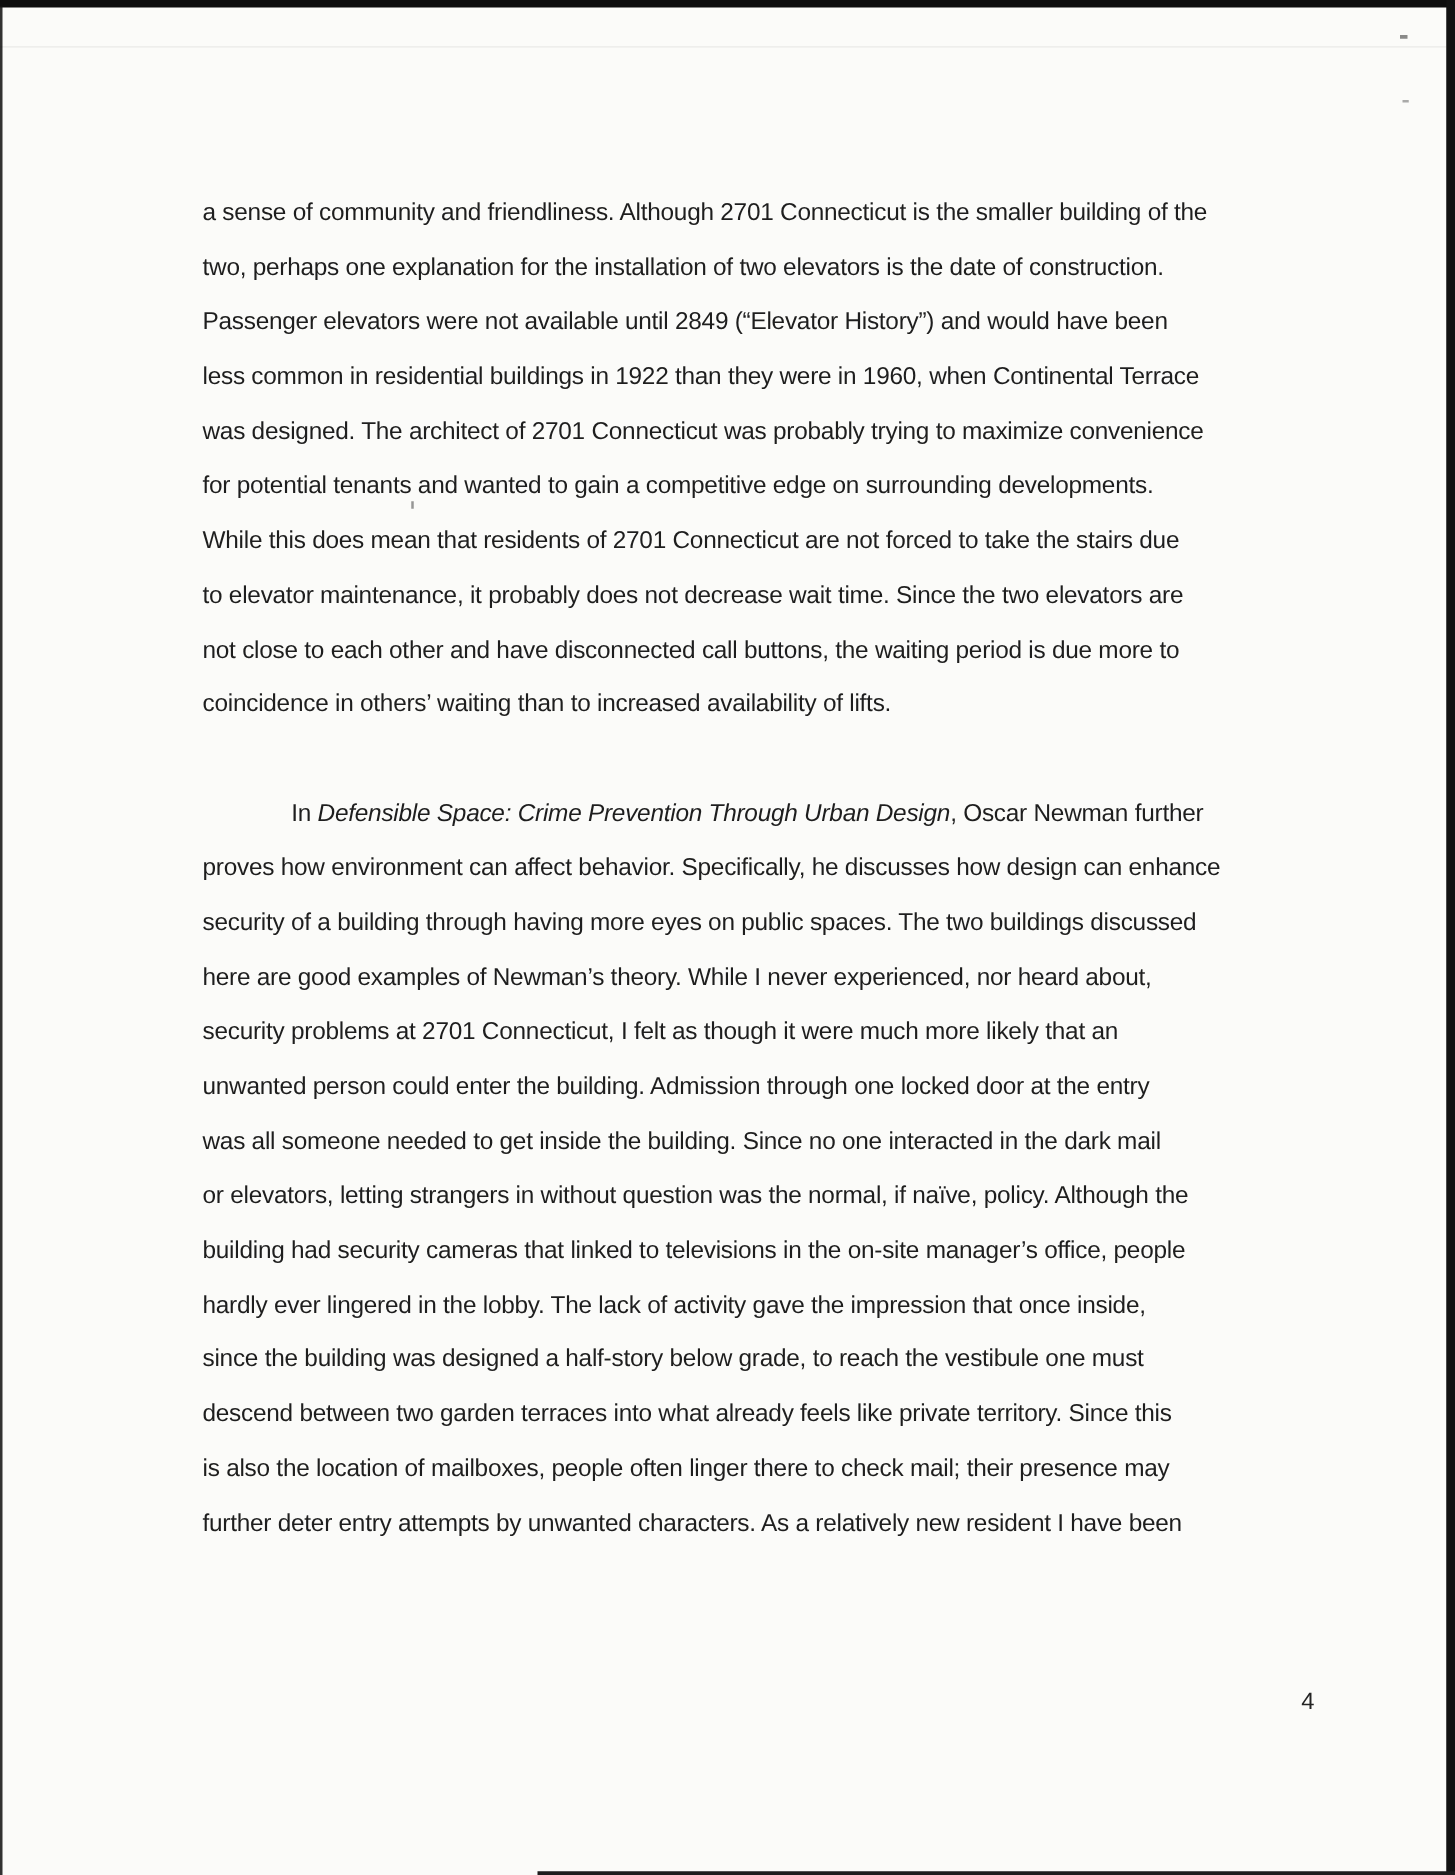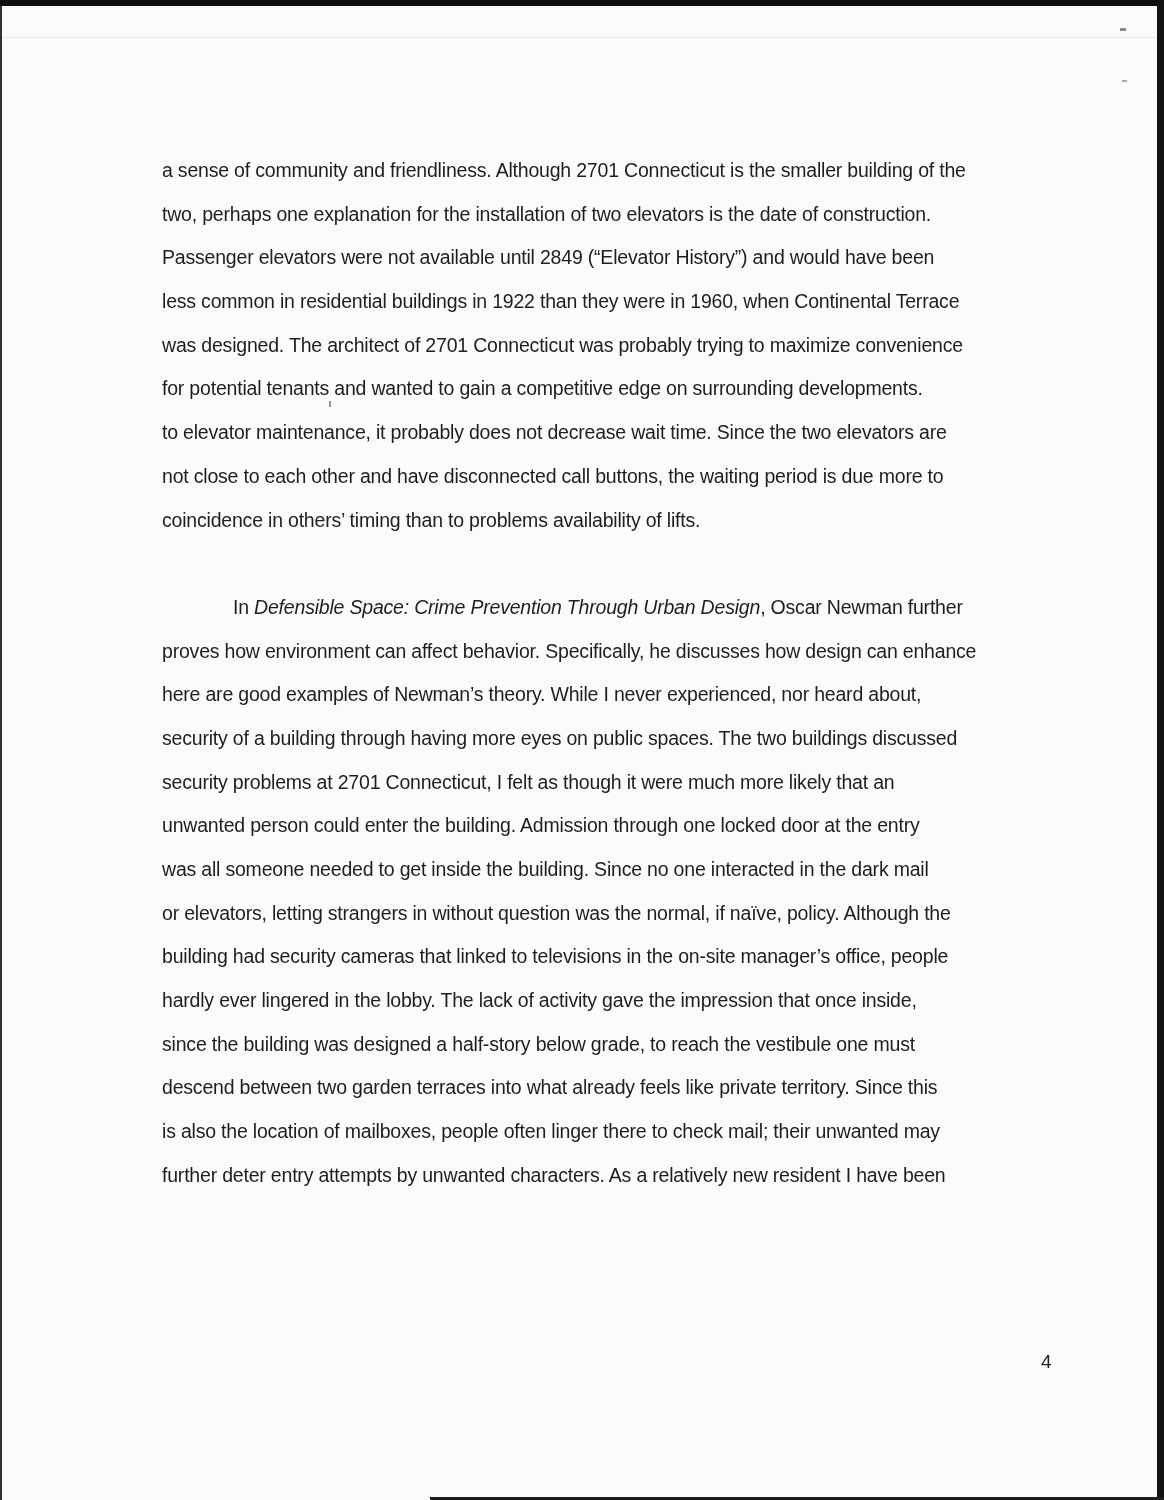--- a/index.html
+++ b/index.html
@@ -82,37 +82,38 @@
   <div class="speck-3"></div>
 
   <div class="textblock">
 
     <div class="line">a sense of community and friendliness. Although 2701 Connecticut is the smaller building of the</div>
     <div class="line">two, perhaps one explanation for the installation of two elevators is the date of construction.</div>
     <div class="line">Passenger elevators were not available until 2849 (“Elevator History”) and would have been</div>
     <div class="line">less common in residential buildings in 1922 than they were in 1960, when Continental Terrace</div>
     <div class="line">was designed. The architect of 2701 Connecticut was probably trying to maximize convenience</div>
     <div class="line">for potential tenants and wanted to gain a competitive edge on surrounding developments.</div>
+    <div class="line">While this does mean that residents of 2701 Connecticut are not forced to take the stairs due</div>
     <div class="line">to elevator maintenance, it probably does not decrease wait time. Since the two elevators are</div>
     <div class="line">not close to each other and have disconnected call buttons, the waiting period is due more to</div>
-    <div class="line">coincidence in others’ timing than to problems availability of lifts.</div>
+    <div class="line">coincidence in others’ waiting than to increased availability of lifts.</div>
 
     <div class="line spacer"></div>
 
     <div class="line indent"><span>In </span><span class="italic">Defensible Space: Crime Prevention Through Urban Design</span><span>, Oscar Newman further</span></div>
 
     <div class="line">proves how environment can affect behavior. Specifically, he discusses how design can enhance</div>
+    <div class="line">security of a building through having more eyes on public spaces. The two buildings discussed</div>
     <div class="line">here are good examples of Newman’s theory. While I never experienced, nor heard about,</div>
-    <div class="line">security of a building through having more eyes on public spaces. The two buildings discussed</div>
     <div class="line">security problems at 2701 Connecticut, I felt as though it were much more likely that an</div>
     <div class="line">unwanted person could enter the building. Admission through one locked door at the entry</div>
     <div class="line">was all someone needed to get inside the building. Since no one interacted in the dark mail</div>
     <div class="line">or elevators, letting strangers in without question was the normal, if naïve, policy. Although the</div>
     <div class="line">building had security cameras that linked to televisions in the on-site manager’s office, people</div>
     <div class="line">hardly ever lingered in the lobby. The lack of activity gave the impression that once inside,</div>
     <div class="line">since the building was designed a half-story below grade, to reach the vestibule one must</div>
     <div class="line">descend between two garden terraces into what already feels like private territory. Since this</div>
-    <div class="line">is also the location of mailboxes, people often linger there to check mail; their unwanted may</div>
+    <div class="line">is also the location of mailboxes, people often linger there to check mail; their presence may</div>
     <div class="line">further deter entry attempts by unwanted characters. As a relatively new resident I have been</div>
   </div>
 
   <div class="pagenum">4</div>
 </div>
 
 </body></html>

